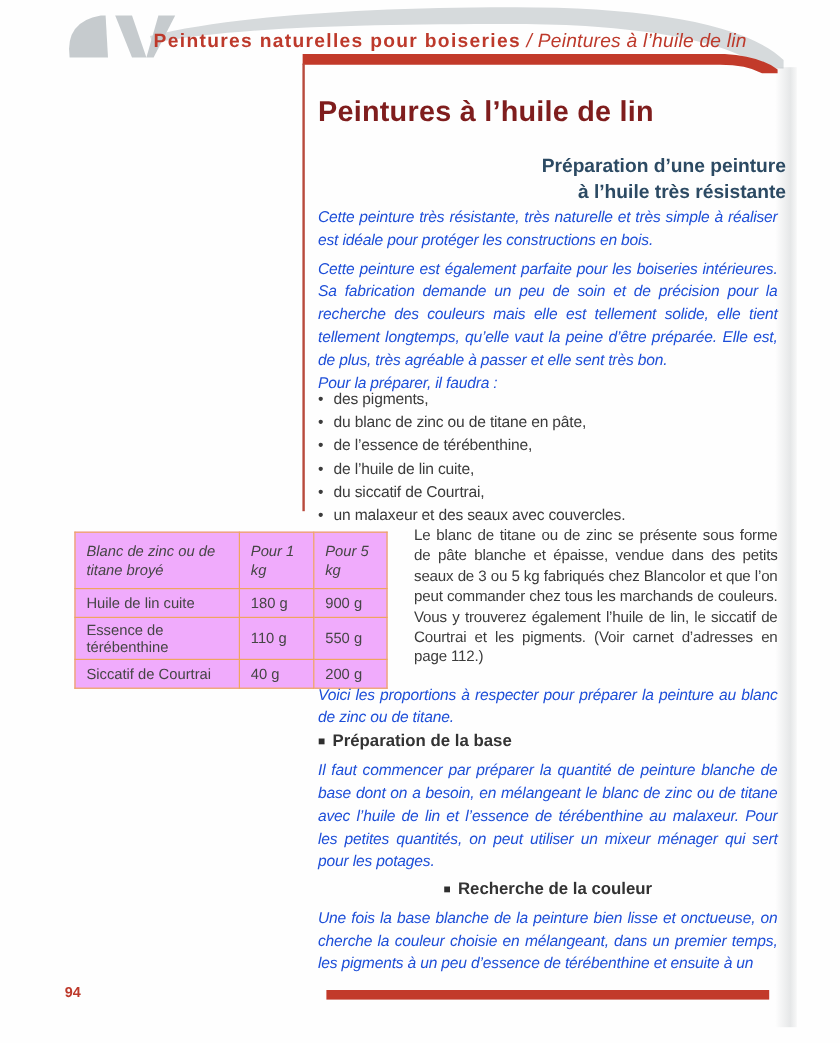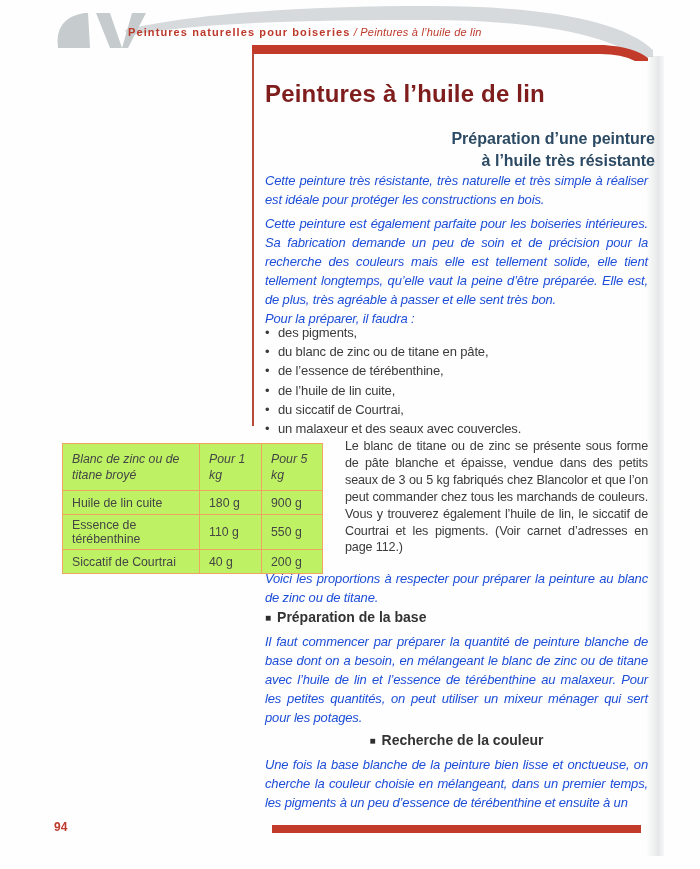--- a/index.html
+++ b/index.html
@@ -7,21 +7,21 @@
     width:700px;height:869px;position:relative;overflow:hidden;
     background:#fefefe;
     font-family:"Liberation Sans", sans-serif;
     color:#3b3b3b;
   }
   .abs{position:absolute;}
 
   
   #top-art{left:50px;top:4px;width:620px;height:58px;}
   
-  #breadcrumb{left:128px;top:26px;width:480px;font-size:11px;color:#bd392b;white-space:nowrap;}
+  #breadcrumb{left:128px;top:26px;width:480px;font-size:16px;color:#bd392b;white-space:nowrap;}
   #breadcrumb .bc-bold{font-weight:bold;letter-spacing:1.1px;}
   #breadcrumb .bc-ital{font-style:italic;font-weight:400;letter-spacing:0.2px;}
   
   #top-bar{left:252px;top:44px;width:398px;height:18px;}
   
   #left-rule{left:252px;top:53px;width:2px;height:373px;background:#b84a3c;}
   
   #page-edge{left:646px;top:56px;width:18px;height:800px;
     background:linear-gradient(to right, rgba(120,128,132,0) 0%, rgba(120,128,132,0.18) 70%, rgba(120,128,132,0.05) 100%);}
 
@@ -38,21 +38,21 @@
   #side-text{left:345px;top:438px;width:303px;font-size:12.6px;line-height:16.9px;text-align:justify;letter-spacing:-0.15px;}
   #para3{left:265px;top:569px;width:383px;}
   .section-head{width:383px;font-size:14px;font-weight:bold;color:#333;}
   .section-head .sq{font-size:10px;position:relative;top:-1px;margin-right:6px;color:#2e2e2e;}
   #sec1-head{left:265px;top:609px;}
   #sec1-body{left:265px;top:632px;width:383px;}
   #sec2-head{left:265px;top:732px;}
   #sec2-body{left:265px;top:755px;width:383px;}
 
   
-  #ratio-table{left:62px;top:443px;border-collapse:collapse;background:#bef264;}
+  #ratio-table{left:62px;top:443px;border-collapse:collapse;background:#f0abfc;}
   #ratio-table td, #ratio-table th{
     border:1.5px solid #efa55f;
     font-size:12.3px;color:#454545;text-align:left;vertical-align:middle;
     padding:3px 6px 3px 9px;font-weight:400;
   }
   #ratio-table th{font-style:italic;height:40px;font-weight:500;line-height:16px;}
   #ratio-table .c1{width:121px;}
   #ratio-table .c2{width:46px;}
   #ratio-table .c3{width:45px;}
   #ratio-table td{height:17px;}

